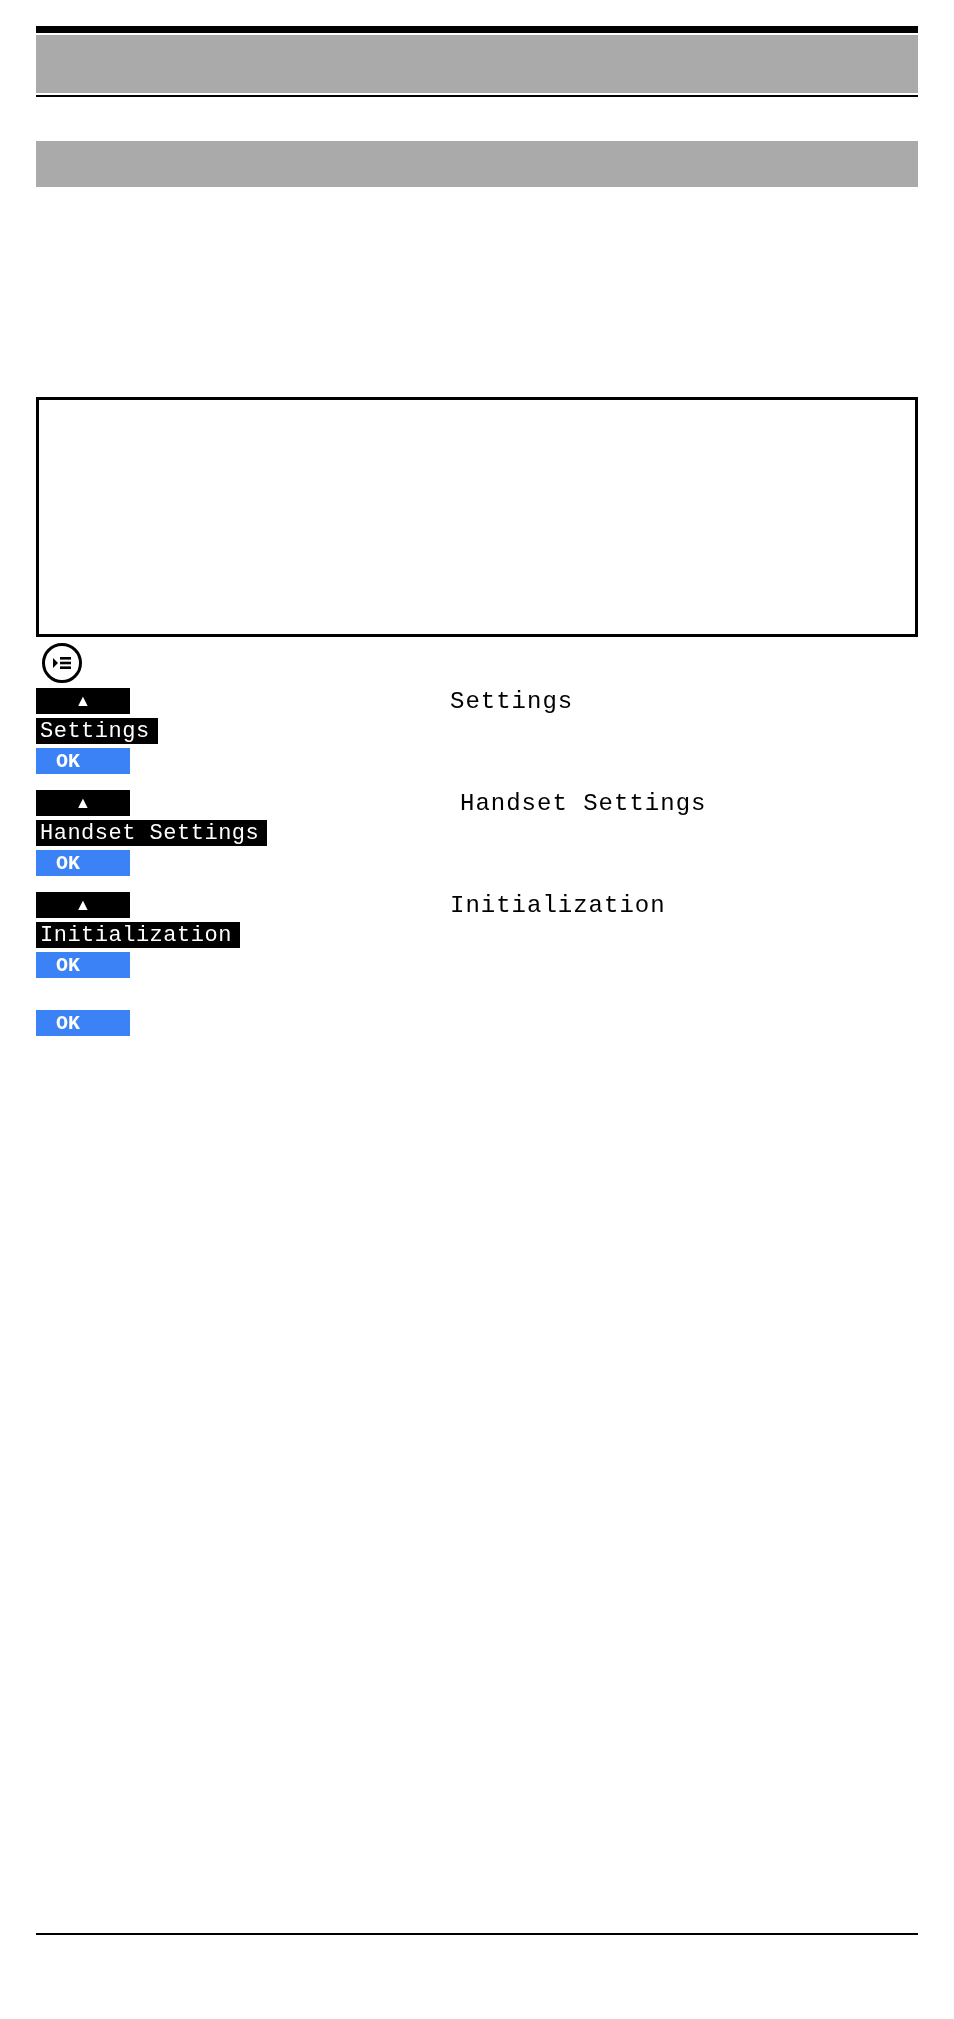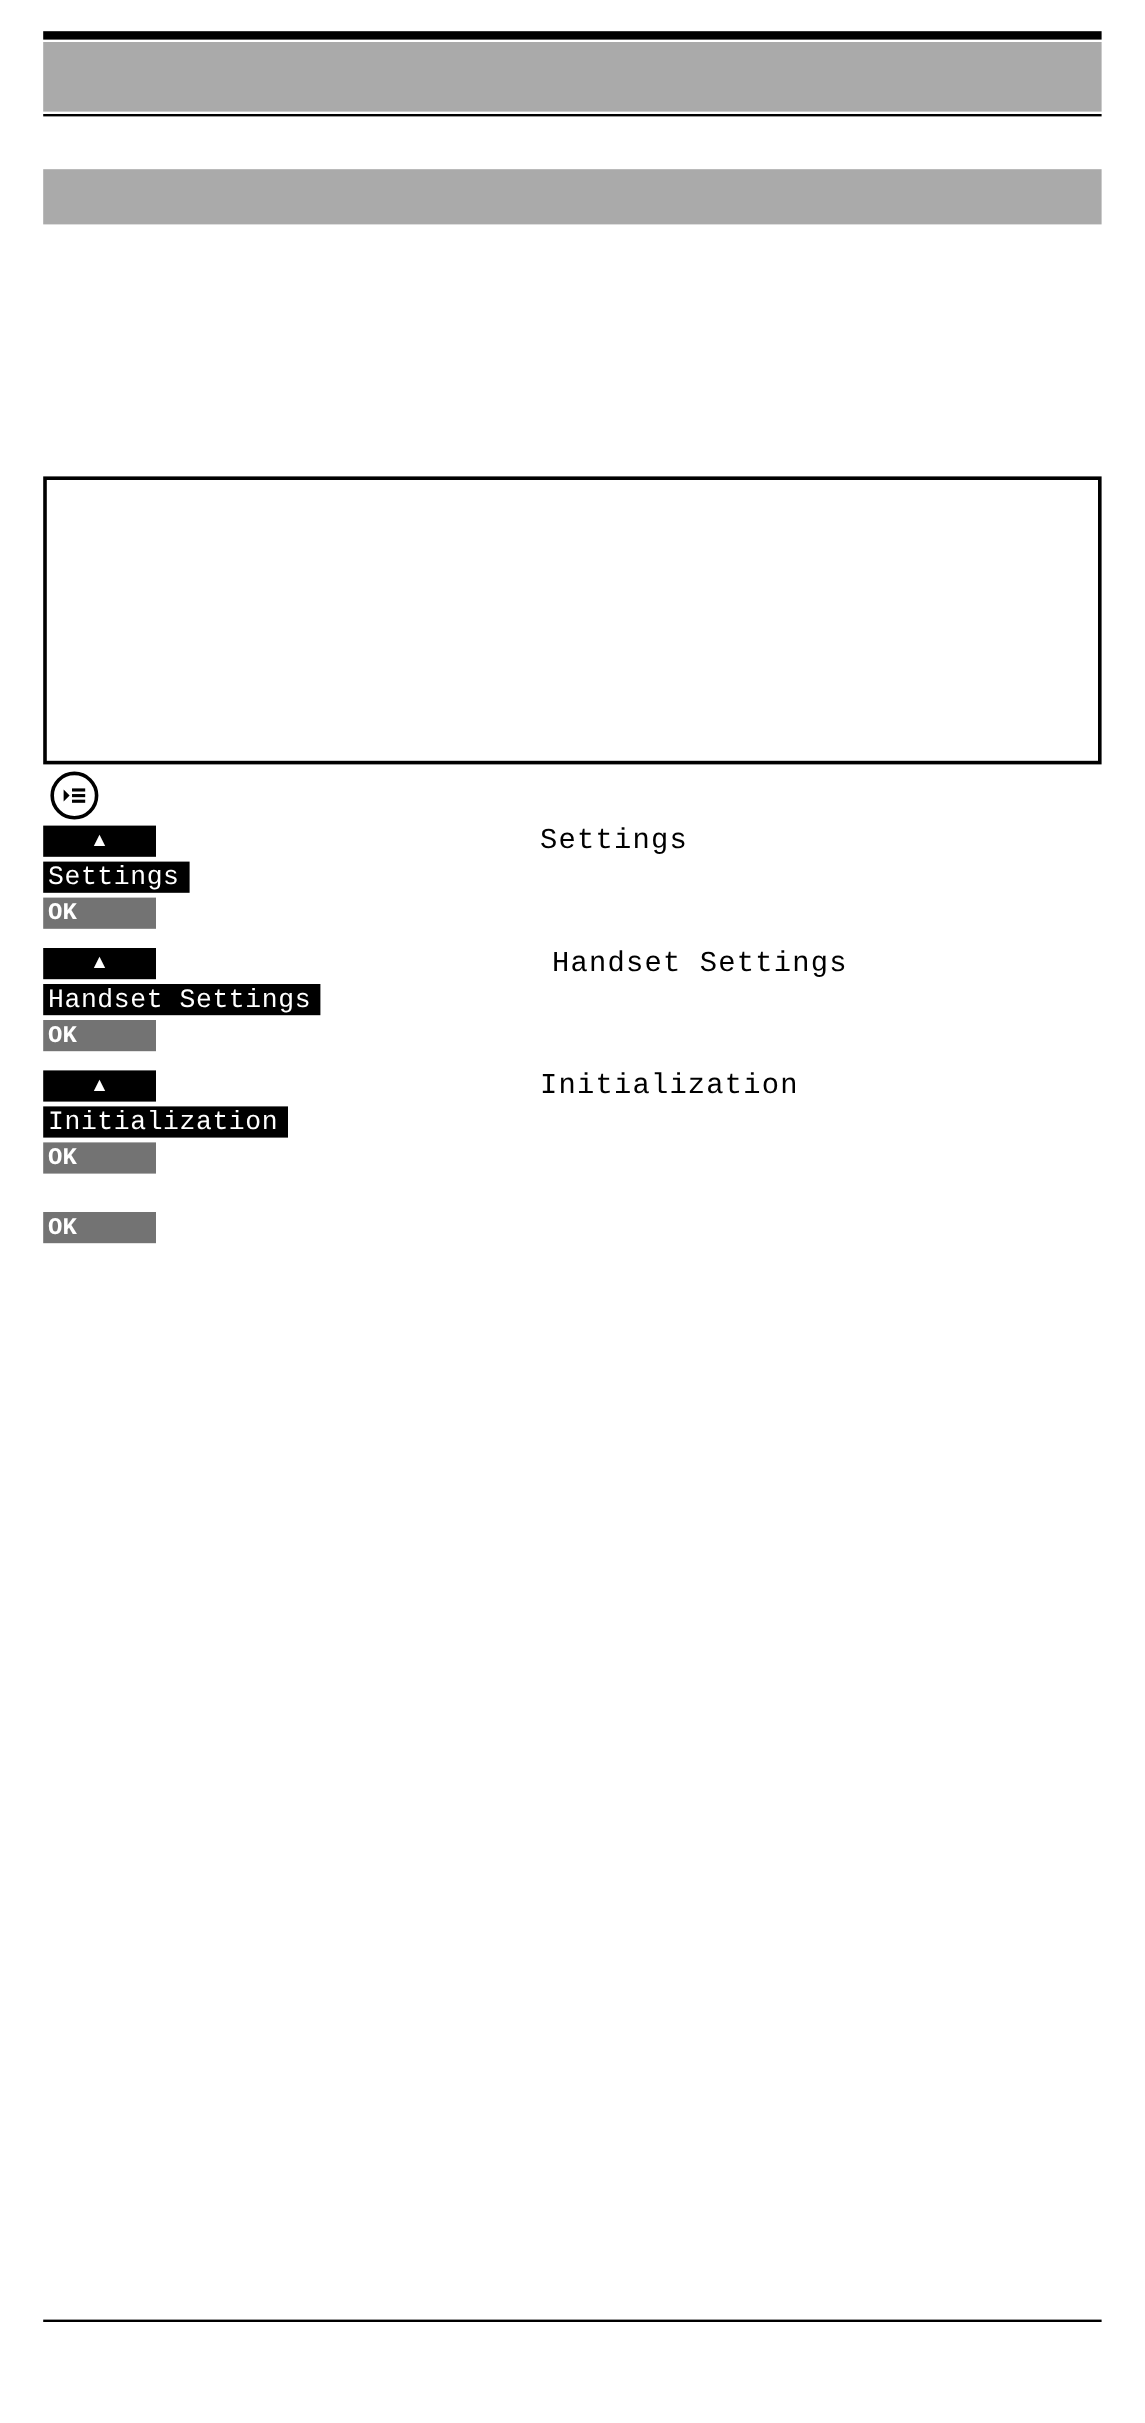--- a/index.html
+++ b/index.html
@@ -86,27 +86,27 @@
     width: 94px;
     height: 26px;
     font-size: 16px;
     font-weight: bold;
     letter-spacing: 0;
   }
   .ok-btn {
     display: inline-flex;
     align-items: center;
     justify-content: flex-start;
-    background: #737373;
+    background: #3b82f6;
     color: #fff;
     width: 94px;
     height: 26px;
     font-size: 20px;
     font-weight: bold;
-    padding-left: 4px;
+    padding-left: 20px;
     font-family: "Courier New", monospace;
   }
   .inv-label {
     display: inline-flex;
     align-items: center;
     background: #000;
     color: #fff;
     height: 26px;
     font-size: 22px;
     font-family: "Courier New", monospace;

